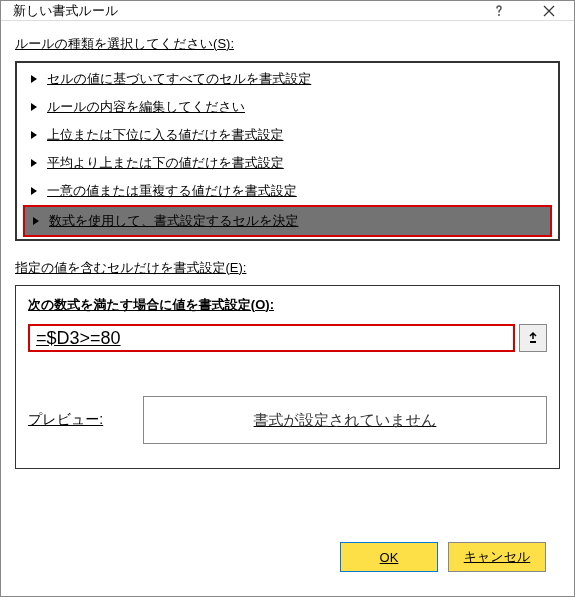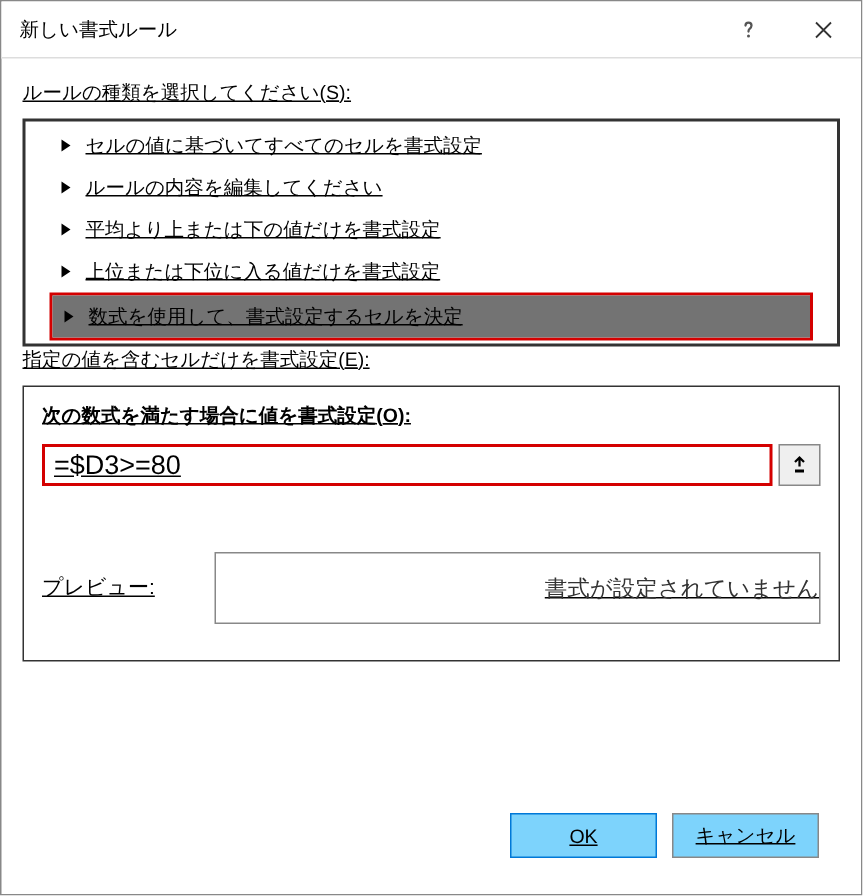--- a/index.html
+++ b/index.html
@@ -15,21 +15,21 @@
       width: 575px;
       height: 597px;
       border: 1px solid #888;
       background: #fff;
       display: flex;
       flex-direction: column;
     }
     .titlebar {
       display: flex;
       align-items: center;
-      height: 38px;
+      height: 20px;
       padding-left: 12px;
       background: #fff;
       border-bottom: 1px solid #ddd;
     }
     .titlebar-title {
       flex: 1;
       font-size: 13px;
     }
     .titlebar-btn {
       width: 50px;
@@ -46,21 +46,22 @@
       flex-direction: column;
       text-decoration: underline;
     }
     .section-label {
       font-size: 13px;
       margin-bottom: 8px;
     }
     .section-label .u { text-decoration: underline; }
     .rule-type-list {
       border: 2px solid #333;
-      padding: 2px 16px;
+      padding: 2px 6px;
+      margin-bottom: 18px;
     }
     .rule-type-item {
       display: flex;
       align-items: center;
       padding: 5px 8px;
       font-size: 13px;
       cursor: pointer;
     }
     .rule-type-item .arrow {
       display: inline-block;
@@ -119,21 +120,21 @@
     .preview-label {
       font-size: 14px;
       width: 95px;
     }
     .preview-box {
       flex: 1;
       border: 1px solid #888;
       height: 48px;
       display: flex;
       align-items: center;
-      justify-content: flex-end;
+      justify-content: center;
       font-size: 15px;
       color: #333;
     }
     .format-btn-wrap {
       border: 2px solid #d40000;
       padding: 2px;
     }
     .format-btn {
       border: 1px solid #888;
       background: #e6e6e6;
@@ -146,21 +147,21 @@
       justify-content: flex-end;
       gap: 10px;
       padding: 12px 14px 14px 14px;
       border-top: none;
       margin-top: auto;
     }
     .footer-btn {
       min-width: 98px;
       height: 30px;
       border: 1px solid #888;
-      background: #7dd3fc;
+      background: #fde047;
       font-size: 13px;
       cursor: pointer;
       font-family: inherit;
     }
     .footer-btn.primary {
       border: 1px solid #0078d7;
     }
   </style>
 </head>
 <body>
@@ -195,27 +196,33 @@
         </div>
         <div>
           <div class="rule-type-item">
             <span class="arrow"></span>
             <span>ルールの内容を編集してください</span>
           </div>
         </div>
         <div>
           <div class="rule-type-item">
             <span class="arrow"></span>
+            <span>上位または下位に入る値だけを書式設定</span>
+          </div>
+        </div>
+        <div>
+          <div class="rule-type-item">
+            <span class="arrow"></span>
             <span>平均より上または下の値だけを書式設定</span>
           </div>
         </div>
         <div>
           <div class="rule-type-item">
             <span class="arrow"></span>
-            <span>上位または下位に入る値だけを書式設定</span>
+            <span>一意の値または重複する値だけを書式設定</span>
           </div>
         </div>
         <div class="rule-type-wrap-selected">
           <div class="rule-type-item selected">
             <span class="arrow"></span>
             <span>数式を使用して、書式設定するセルを決定</span>
           </div>
         </div>
       </div>
 

